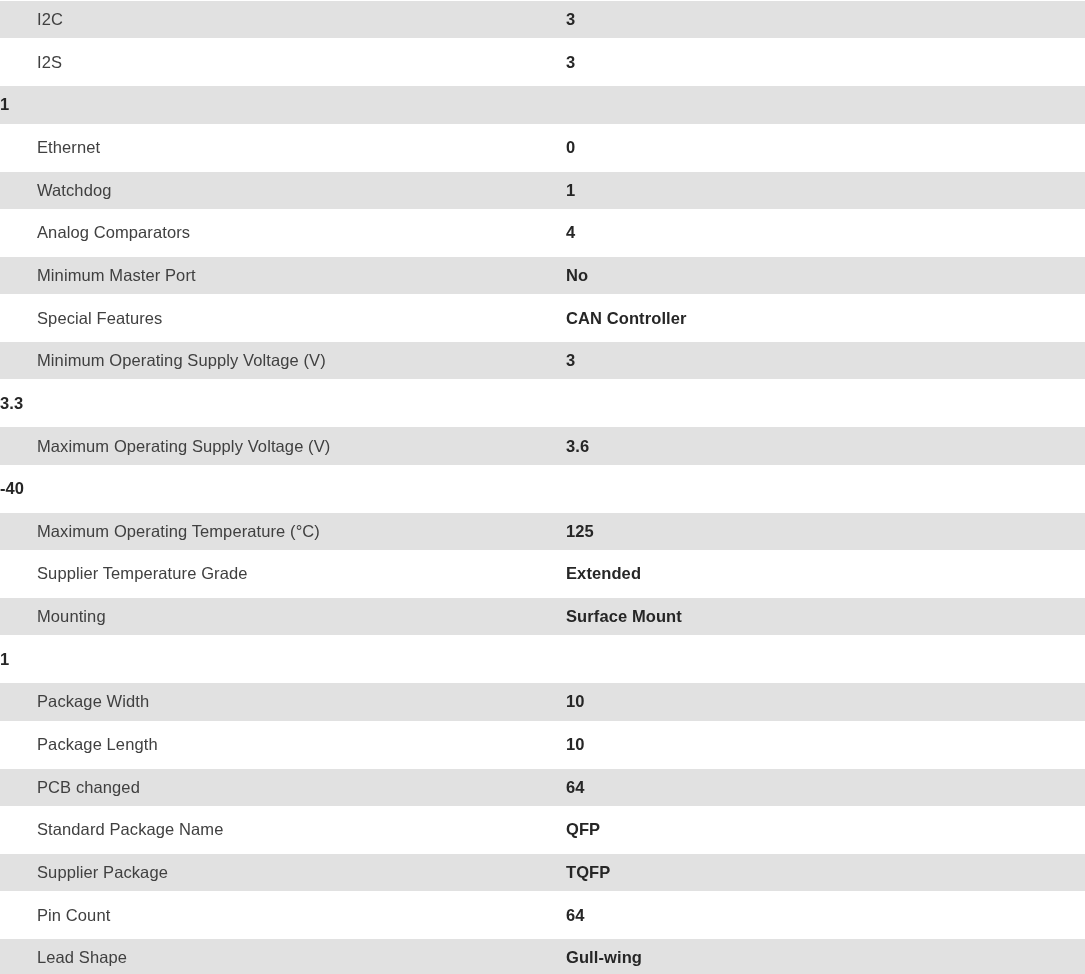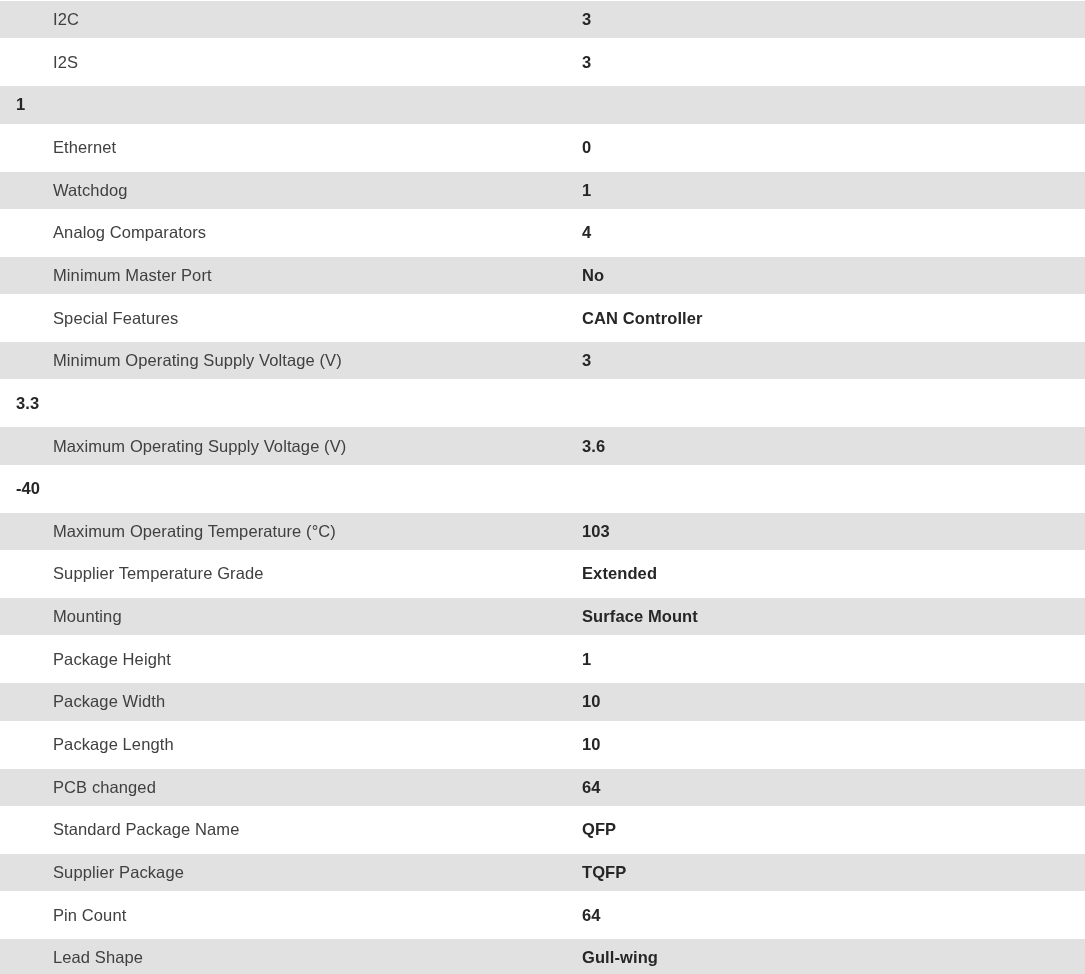--- a/index.html
+++ b/index.html
@@ -16,21 +16,20 @@
     font-family: "Liberation Sans", sans-serif;
     padding-top: 1px;
     box-sizing: border-box;
   }
   .spec-row {
     display: flex;
     align-items: center;
     height: 37.3px;
     margin-bottom: 5.35px;
     background: #ffffff;
-    padding-left: 16px;
   }
   .spec-row.shaded {
     background: var(--stripe-color, #e1e1e1);
   }
   .spec-label {
     box-sizing: border-box;
     padding-left: 37px;
     width: 566px;
     flex: 0 0 566px;
     font-size: 16.5px;
@@ -92,32 +91,31 @@
     </div>
     <div class="spec-row shaded">
       <div class="spec-label">Maximum Operating Supply Voltage (V)</div>
       <div class="spec-value">3.6</div>
     </div>
     <div class="spec-row">
       <div class="spec-value">-40</div>
     </div>
     <div class="spec-row shaded">
       <div class="spec-label">Maximum Operating Temperature (°C)</div>
-      <div class="spec-value">103</div>
+      <div class="spec-value">125</div>
     </div>
     <div class="spec-row">
       <div class="spec-label">Supplier Temperature Grade</div>
       <div class="spec-value">Extended</div>
     </div>
     <div class="spec-row shaded">
       <div class="spec-label">Mounting</div>
       <div class="spec-value">Surface Mount</div>
     </div>
     <div class="spec-row">
-      <div class="spec-label">Package Height</div>
       <div class="spec-value">1</div>
     </div>
     <div class="spec-row shaded">
       <div class="spec-label">Package Width</div>
       <div class="spec-value">10</div>
     </div>
     <div class="spec-row">
       <div class="spec-label">Package Length</div>
       <div class="spec-value">10</div>
     </div>

